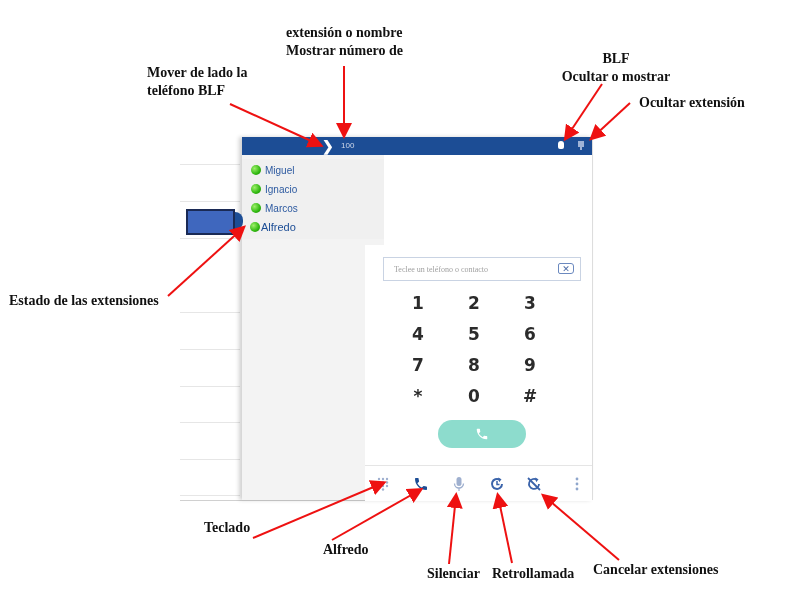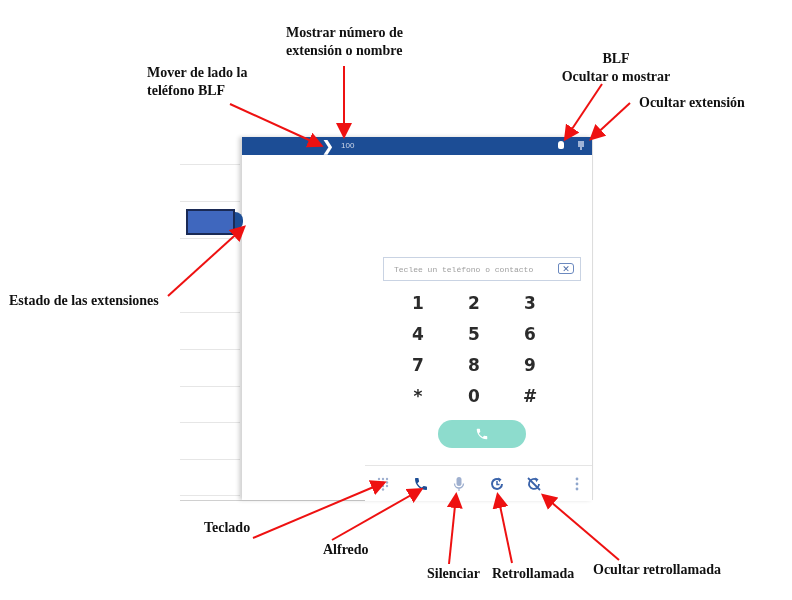--- a/index.html
+++ b/index.html
@@ -15,21 +15,21 @@
   .topbar .hide:before{content:"";position:absolute;left:0;top:0;width:6px;height:6px;background:#9fb3d6;}
   .topbar .hide:after{content:"";position:absolute;left:2px;top:6px;width:2px;height:3px;background:#9fb3d6;}
   .blf{position:absolute;left:0;top:18px;width:142px;height:345px;background:#f3f3f3;}
   .blf-list{position:absolute;left:0;top:4px;width:142px;height:80px;background:#f0f0f0;}
   .blf-item{position:absolute;left:9px;height:16px;display:flex;align-items:center;cursor:pointer;}
   .led{width:10px;height:10px;border-radius:50%;background:radial-gradient(circle at 35% 35%,#9ef06a,#2fb80f 60%,#1c7f06);margin-right:4px;}
   .blf-name{color:#2d5aa0;font-size:10px;width:36px;overflow:hidden;white-space:nowrap;}
   .blf-item.last .blf-name{color:#1c4d95;font-size:11px;}
   .dial{position:absolute;left:123px;top:108px;width:227px;height:255px;background:#fff;}
   .search{position:absolute;left:18px;top:12px;width:196px;height:22px;border:1px solid #c9d3e3;background:#fff;}
-  .search input{position:absolute;left:8px;top:3px;width:160px;height:15px;border:none;outline:none;font-size:8px;color:#888;background:transparent;font-family:Liberation Mono, monospace;}
+  .search input{position:absolute;left:8px;top:3px;width:160px;height:15px;border:none;outline:none;font-size:8px;color:#888;background:transparent;font-family:Liberation Serif, serif;}
   .search input::placeholder{color:#a0a0a0;}
   .search .bksp{position:absolute;right:6px;top:5px;width:16px;height:11px;border:1.5px solid #6b89bf;border-radius:2px 3px 3px 2px;font-size:9px;color:#4a6aa6;line-height:11px;text-align:center;cursor:pointer;box-sizing:border-box;}
   .keys{position:absolute;left:33px;top:45px;width:170px;}
   .key{position:absolute;width:40px;height:26px;text-align:center;font-size:17px;font-weight:bold;color:#2b2b2b;line-height:26px;cursor:pointer;font-family:"DejaVu Sans",sans-serif;}
   .call{position:absolute;left:73px;top:175px;width:88px;height:28px;border-radius:14px;background:#8ddccd;cursor:pointer;}
   .call svg{position:absolute;left:37px;top:7px;}
   .bottombar{position:absolute;left:0;top:220px;width:227px;height:35px;border-top:1px solid #e5e5e5;background:#fff;}
   .bb-icon{position:absolute;top:10px;width:16px;height:16px;cursor:pointer;}
   .annot{position:absolute;font-family:"Liberation Serif",serif;font-weight:bold;font-size:14px;color:#111;line-height:18px;}
   .slider-tab{position:absolute;left:186px;top:209px;width:49px;height:26px;background:#3f67be;border:2px solid #1a2a55;box-sizing:border-box;cursor:pointer;}
@@ -51,20 +51,40 @@
 <div class="bg-line-bottom"></div>
 
 <div class="phone">
   <div class="topbar">
     <span class="chev">❯</span>
     <span class="num">100</span>
     <span class="bulb"></span>
     <span class="hide"></span>
   </div>
 
+  <div class="blf">
+    <div class="blf-list">
+      <div class="blf-item" style="top:3px">
+        <span class="led"></span>
+        <span class="blf-name">Miguel</span>
+      </div>
+      <div class="blf-item" style="top:22px">
+        <span class="led"></span>
+        <span class="blf-name">Ignacio</span>
+      </div>
+      <div class="blf-item" style="top:41px">
+        <span class="led"></span>
+        <span class="blf-name">Marcos</span>
+      </div>
+      <div class="blf-item last" style="top:60px;left:8px">
+        <span class="led" style="margin-right:1px"></span>
+        <span class="blf-name">Alfredo</span>
+      </div>
+    </div>
+  </div>
 
   <div class="dial">
     <div class="search">
       <input type="text" placeholder="Teclee un teléfono o contacto" style="">
       <span class="bksp">✕</span>
     </div>
     <div class="keys">
       <div class="key" style="left:0;top:0">1</div>
       <div class="key" style="left:56px;top:0">2</div>
       <div class="key" style="left:112px;top:0">3</div>
@@ -156,30 +176,30 @@
     <line x1="168" y1="296" x2="243" y2="228"></line>
     <line x1="253" y1="538" x2="383" y2="483"></line>
     <line x1="332" y1="540" x2="420" y2="490"></line>
     <line x1="449" y1="564" x2="456" y2="496"></line>
     <line x1="512" y1="563" x2="498" y2="496"></line>
     <line x1="619" y1="560" x2="544" y2="496"></line>
   </g>
 </svg>
 
 <div class="annot" style="left:286px;top:24px;text-align:left">
+  <div>extensión o nombre</div>
   <div>Mostrar número de</div>
-  <div>extensión o nombre</div>
 </div>
 <div class="annot" style="left:147px;top:64px">
   <div>Mover de lado la</div>
   <div>teléfono BLF</div>
 </div>
 <div class="annot" style="left:553px;top:50px;text-align:center;width:126px">
   <div>BLF</div>
   <div>Ocultar o mostrar</div>
 </div>
 <div class="annot" style="left:639px;top:94px">Ocultar extensión</div>
 <div class="annot" style="left:9px;top:292px">Estado de las extensiones</div>
 <div class="annot" style="left:204px;top:519px">Teclado</div>
 <div class="annot" style="left:323px;top:541px">Alfredo</div>
 <div class="annot" style="left:427px;top:565px">Silenciar</div>
 <div class="annot" style="left:492px;top:565px">Retrollamada</div>
-<div class="annot" style="left:593px;top:561px">Ocultar retrollamada</div>
+<div class="annot" style="left:593px;top:561px">Cancelar extensiones</div>
 
 </body></html>

